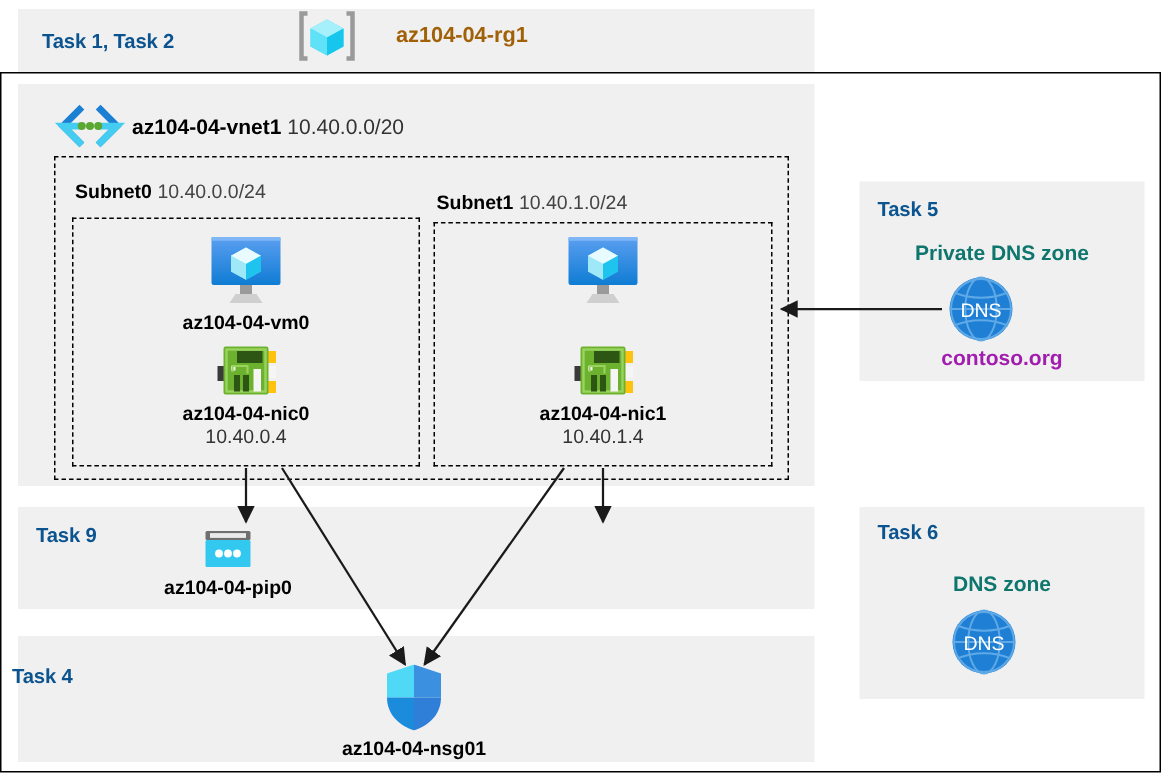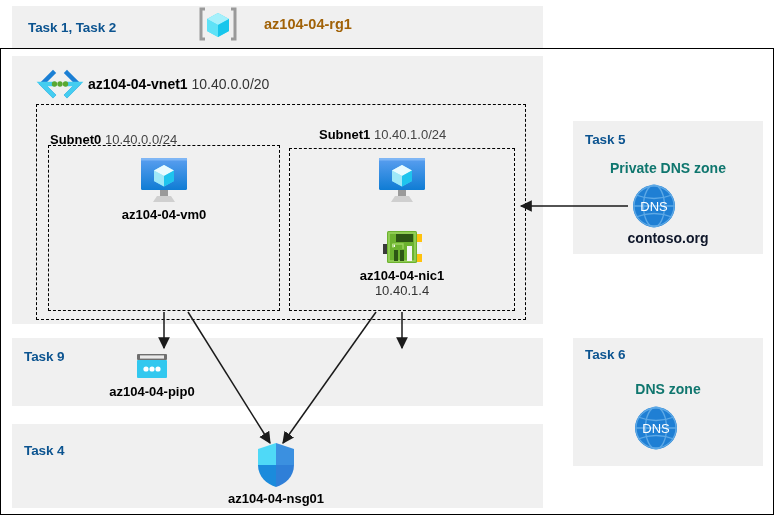--- a/index.html
+++ b/index.html
@@ -57,21 +57,21 @@
   
   .rg-name{position:absolute;left:244px;top:16px;font-size:14.5px;font-weight:bold;color:#a16207;white-space:nowrap;margin-left:20px;}
   .rg-icon{position:absolute;left:198px;top:6px;}
 
   .zone-head{
     position:absolute;text-align:center;font-size:14px;font-weight:bold;
     color:#0f766e;white-space:nowrap;
   }
   .zone-sub{
     position:absolute;text-align:center;font-size:14px;font-weight:bold;
-    color:#0f172a;white-space:nowrap;
+    color:#a21caf;white-space:nowrap;
   }
 
   svg{display:block;overflow:visible;}
   .arrows{position:absolute;left:0;top:0;width:776px;height:517px;pointer-events:none;}
 </style>
 </head>
 <body>
 
 <div id="root">
 
@@ -108,21 +108,21 @@
     </svg>
   </div>
 
   <div class="vnet-title">
     <b>az104-04-vnet1</b>
     <span>10.40.0.0/20</span>
   </div>
 
   <div class="dash" style="left:36px;top:104px;width:490px;height:216px;"></div>
 
-  <div class="subnet-title" style="left:50px;top:132px;text-align:right;">
+  <div class="subnet-title" style="left:50px;top:120px;text-align:right;">
     <b>Subnet0</b>
     <span>10.40.0.0/24</span>
   </div>
   <div class="dash" style="left:48px;top:145px;width:232px;height:166px;"></div>
 
   <div class="node" style="left:84px;top:155px;">
     <div class="icon-wrap">
       <svg width="52" height="50" viewBox="0 0 52 50">
         <defs>
           <linearGradient id="vmg0" x1="0" y1="0" x2="0" y2="1">
@@ -140,22 +140,42 @@
         <polygon points="26,10 36,15.5 26,21 16,15.5" fill="#e8fbff"></polygon>
         <polygon points="26,21 36,15.5 36,26 26,31.5" fill="#1ec4ee"></polygon>
         <polygon points="26,21 16,15.5 16,26 26,31.5" fill="#9ee8f8"></polygon>
         <rect x="22" y="35" width="8" height="6" fill="#9a9a9a"></rect>
         <polygon points="15,47 37,47 33,41 19,41" fill="#cfcfcf"></polygon>
       </svg>
     </div>
     <div class="nm">az104-04-vm0</div>
   </div>
 
-
-  <div class="subnet-title" style="left:291px;top:127px;margin-left:28px;">
+  <div class="node" style="left:84px;top:228px;">
+    <div class="icon-wrap">
+      <svg width="42" height="38" viewBox="0 0 42 38">
+        <rect x="2" y="16" width="5" height="10" fill="#3a3a3a"></rect>
+        <rect x="35" y="6" width="6" height="8" fill="#ffc20e"></rect>
+        <rect x="35" y="16" width="6" height="8" fill="#f5f5f5"></rect>
+        <rect x="35" y="26" width="6" height="8" fill="#ffc20e"></rect>
+        <rect x="6" y="3" width="30" height="32" rx="1.5" fill="#6cb22f"></rect>
+        <rect x="8" y="5" width="26" height="28" fill="none" stroke="#9ad35e" stroke-width="1.6"></rect>
+        <rect x="15" y="6" width="17" height="8" fill="#2d5614"></rect>
+        <rect x="11" y="16" width="3" height="3" fill="#f2f2f2"></rect>
+        <rect x="13" y="22" width="4" height="11" fill="#2d5614"></rect>
+        <rect x="19" y="22" width="4" height="11" fill="#2d5614"></rect>
+        <rect x="26" y="18" width="5" height="15" fill="#f5f5f5"></rect>
+        <path d="M12,20 L12,16 L22,16 L22,21" fill="none" stroke="#9ad35e" stroke-width="1.4"></path>
+      </svg>
+    </div>
+    <div class="nm">az104-04-nic0</div>
+    <div class="ip">10.40.0.4</div>
+  </div>
+
+  <div class="subnet-title" style="left:291px;top:127px;">
     <b>Subnet1</b>
     <span>10.40.1.0/24</span>
   </div>
   <div class="dash" style="left:289px;top:148px;width:226px;height:163px;"></div>
 
   <div class="node" style="left:322px;top:155px;">
     <div class="icon-wrap">
       <svg width="52" height="50" viewBox="0 0 52 50">
         <defs>
           <linearGradient id="vmg1" x1="0" y1="0" x2="0" y2="1">
@@ -212,21 +232,21 @@
         <circle cx="12" cy="17" r="2.6" fill="#ffffff"></circle>
         <circle cx="18" cy="17" r="2.6" fill="#ffffff"></circle>
         <circle cx="24" cy="17" r="2.6" fill="#ffffff"></circle>
       </svg>
     </div>
     <div class="nm">az104-04-pip0</div>
   </div>
 
 
   <div class="band" style="left:12px;top:424px;width:531px;height:84px;"></div>
-  <div class="task-label" style="left:24px;top:443px;">Task 4</div>
+  <div class="task-label" style="left:8px;top:443px;">Task 4</div>
 
   <div class="node" style="left:196px;top:441px;">
     <div class="icon-wrap">
       <svg width="42" height="48" viewBox="0 0 42 48">
         <defs>
           <clipPath id="shclip">
             <path d="M21,2 L39,8 L39,24 C39,36 30,43 21,46 C12,43 3,36 3,24 L3,8 Z"></path>
           </clipPath>
         </defs>
         <g clip-path="url(#shclip)">

